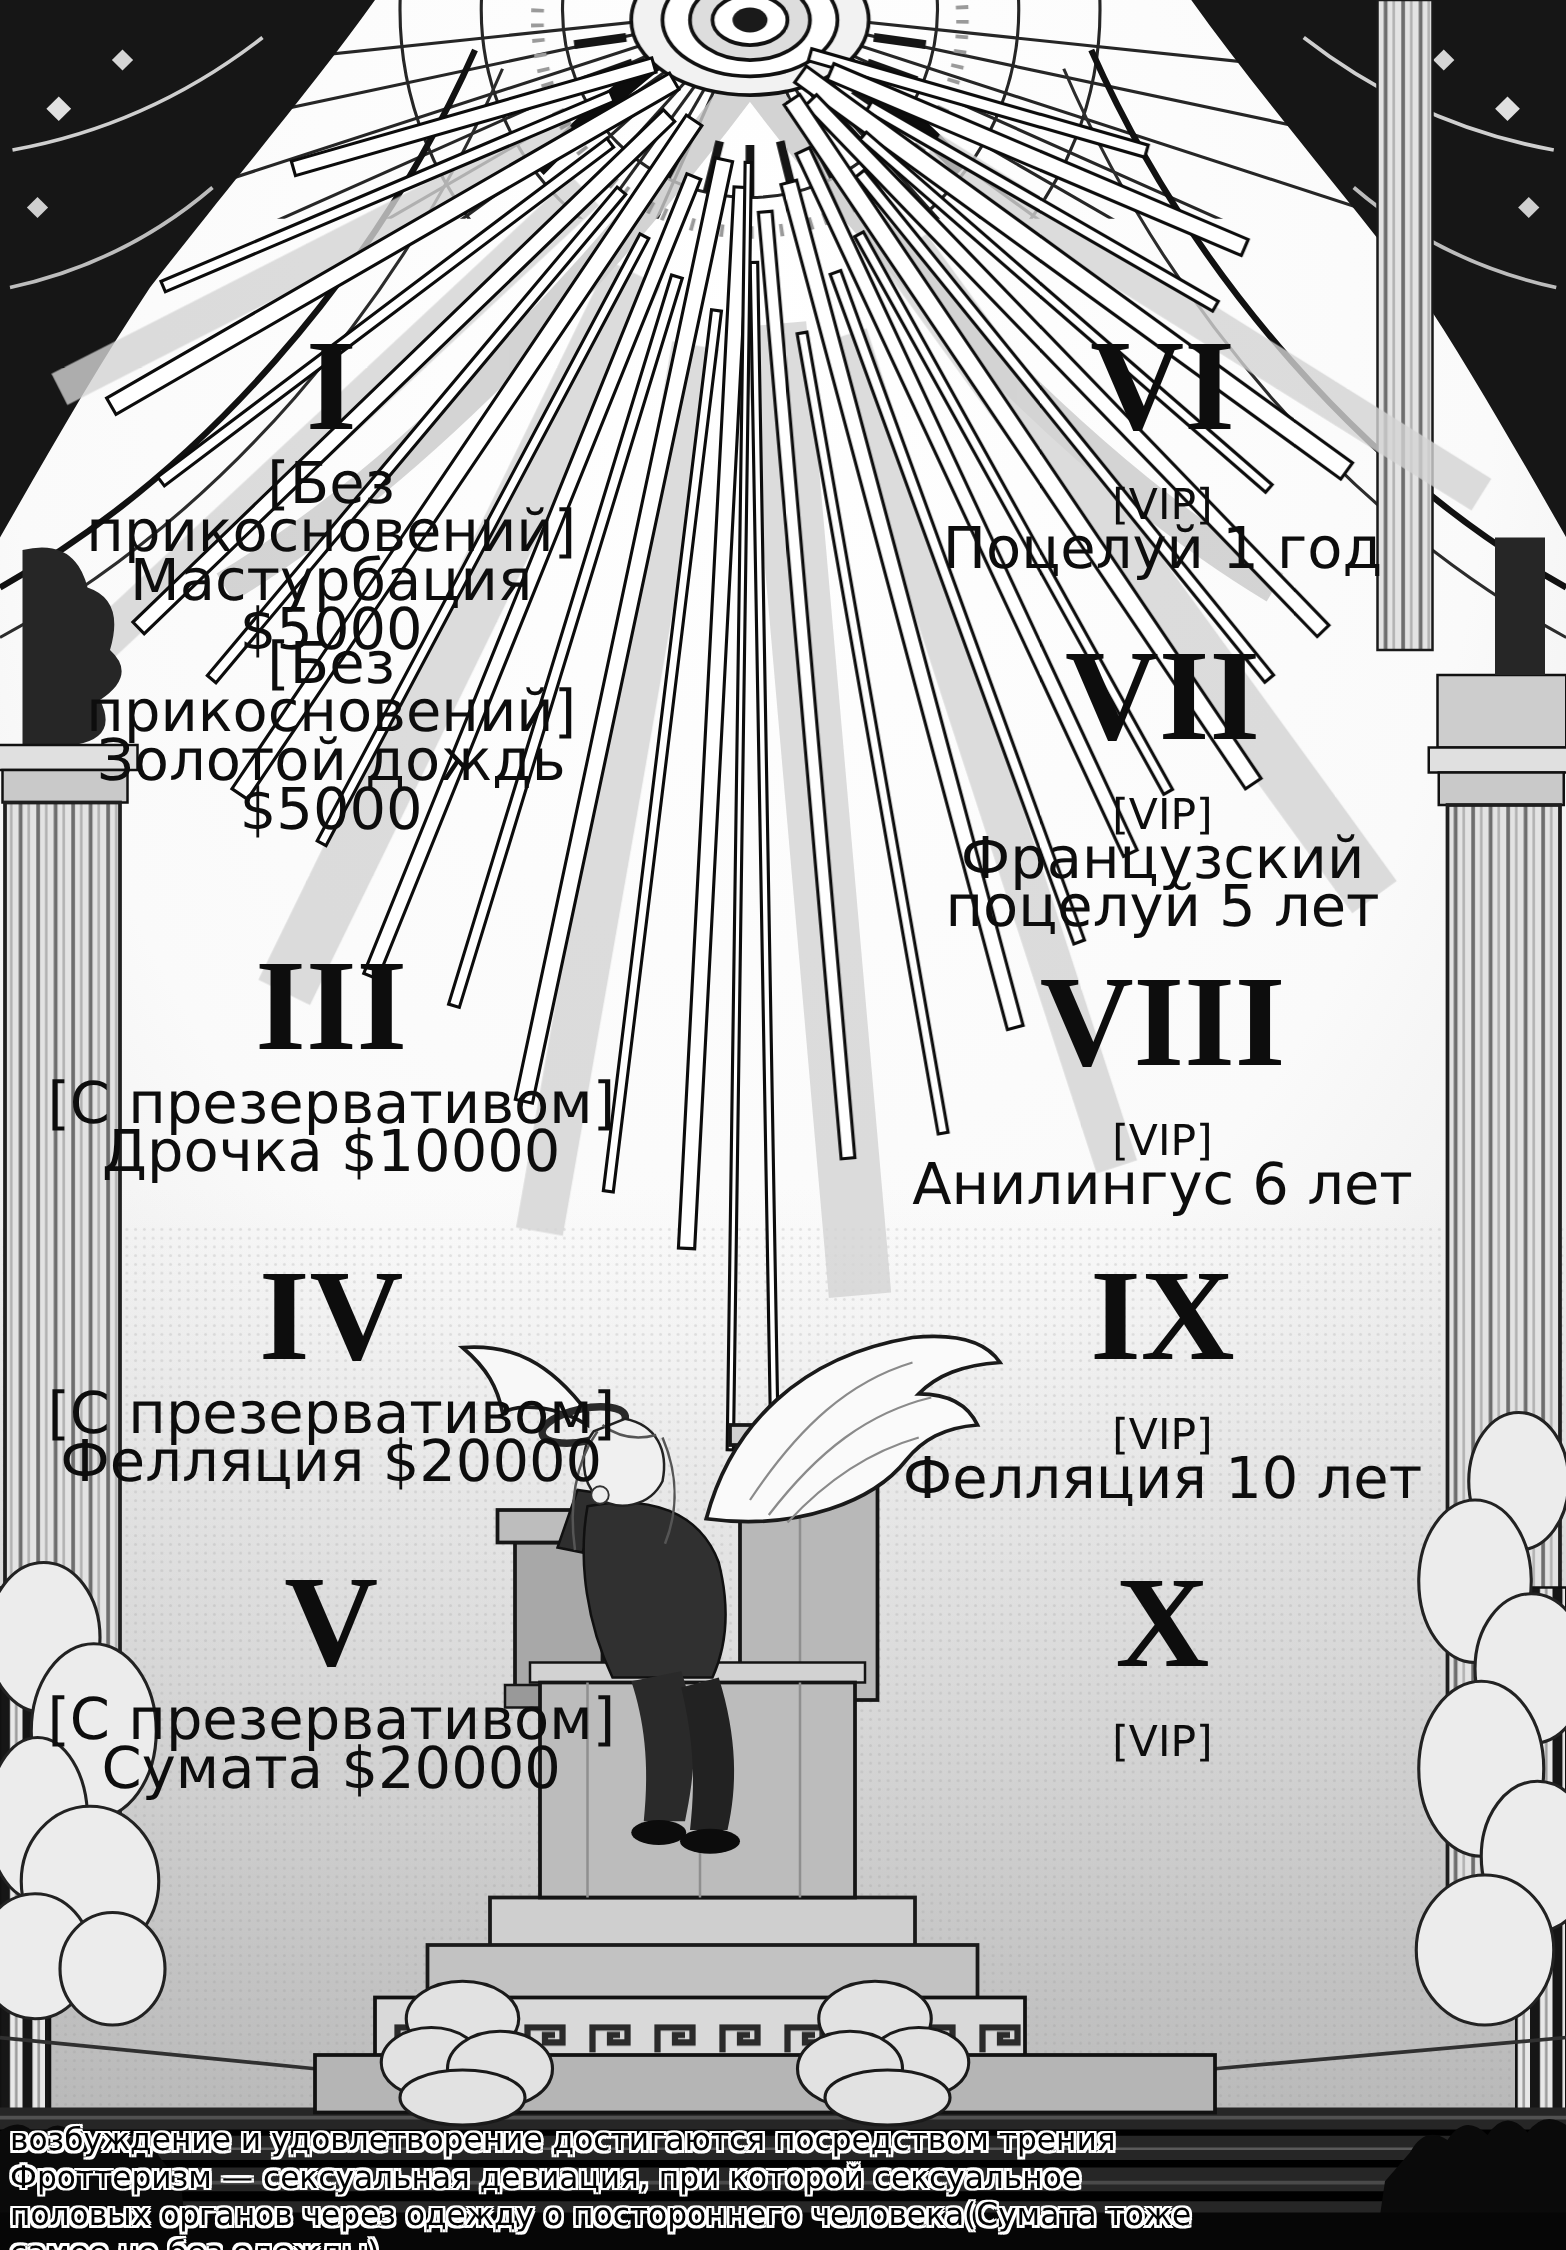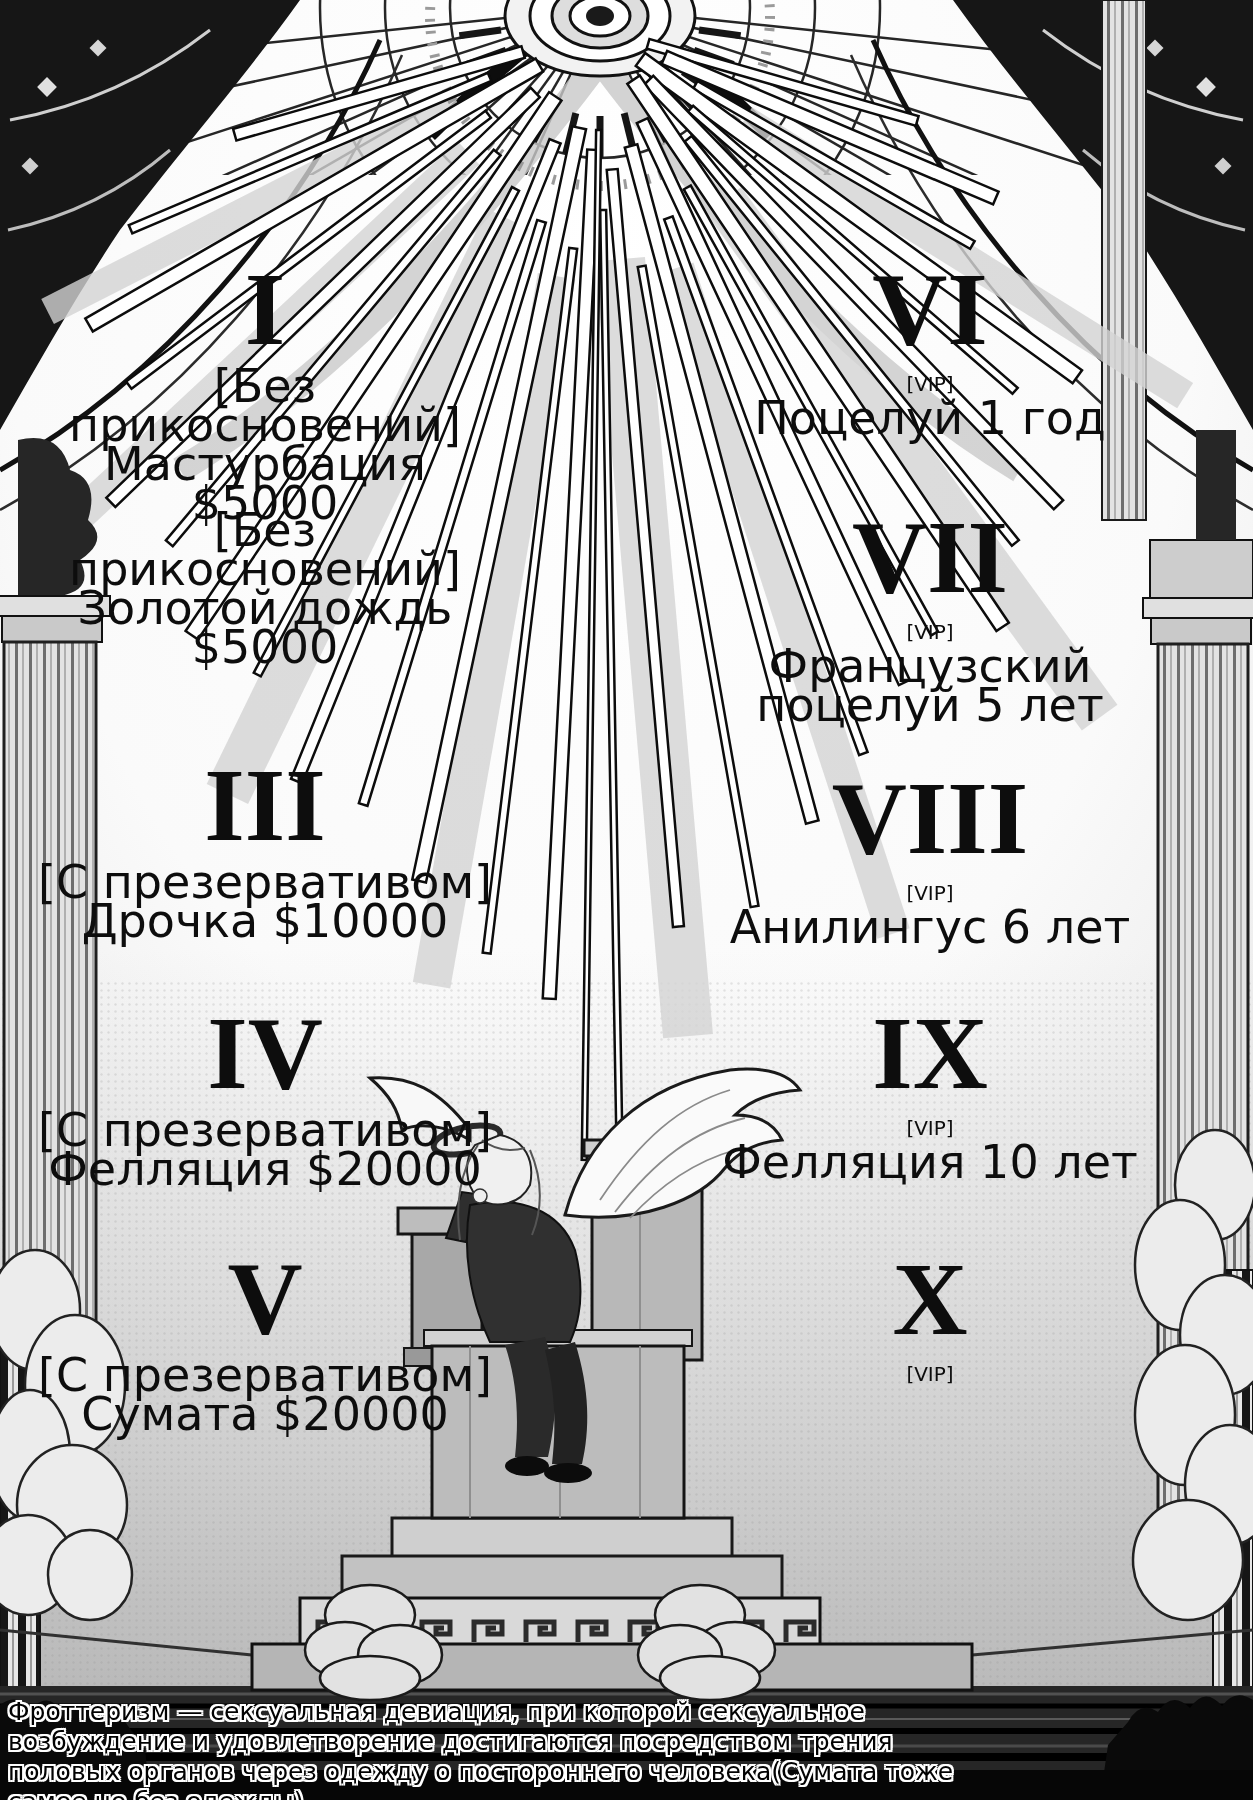--- a/index.html
+++ b/index.html
@@ -4,21 +4,21 @@
 <style>
   html,body{margin:0;padding:0;}
   body{width:1253px;height:1800px;position:relative;overflow:hidden;background:#fff;}
   #art{position:absolute;left:0;top:0;width:1253px;height:1800px;z-index:1;}
   .entry{position:absolute;text-align:center;color:#0d0d0d;z-index:2;}
   .entry.left{left:35px;width:460px;}
   .entry.right{left:700px;width:460px;}
   .entry .numeral{font-family:"Liberation Serif","DejaVu Serif",serif;font-weight:bold;font-size:104px;line-height:104px;}
   .entry .condition,.entry .service{font-family:"DejaVu Sans","Liberation Sans",sans-serif;font-size:46px;line-height:39px;}
   .entry.left .condition{margin-top:6px;}
-  .entry.right .condition{font-size:20px;line-height:30px;margin-top:8px;}
+  .entry.right .condition{font-size:34px;line-height:30px;margin-top:28px;}
   .entry .service{white-space:pre-line;}
   .footnote{position:absolute;left:8px;top:1697px;z-index:3;color:#020202;
     font-family:"DejaVu Sans","Liberation Sans",sans-serif;font-size:25px;line-height:30px;}
   .footnote div{white-space:nowrap;
     text-shadow:-2px -2px 0 #fff,2px -2px 0 #fff,-2px 2px 0 #fff,2px 2px 0 #fff,
                 0 -2px 0 #fff,0 2px 0 #fff,-2px 0 0 #fff,2px 0 0 #fff;}
 </style>
 </head>
 <body>
 
@@ -330,17 +330,17 @@
   <div class="numeral">IX</div>
   <div class="condition">[VIP]</div>
   <div class="service">Фелляция 10 лет</div>
 </div>
 <div class="entry right" style="top:1247px">
   <div class="numeral">X</div>
   <div class="condition">[VIP]</div>
 </div>
 
 <div class="footnote">
+  <div>возбуждение и удовлетворение достигаются посредством трения</div>
   <div>Фроттеризм — сексуальная девиация, при которой сексуальное</div>
-  <div>возбуждение и удовлетворение достигаются посредством трения</div>
   <div>половых органов через одежду о постороннего человека(Сумата тоже</div>
   <div>самое но без одежды)</div>
 </div>
 
 </body></html>

